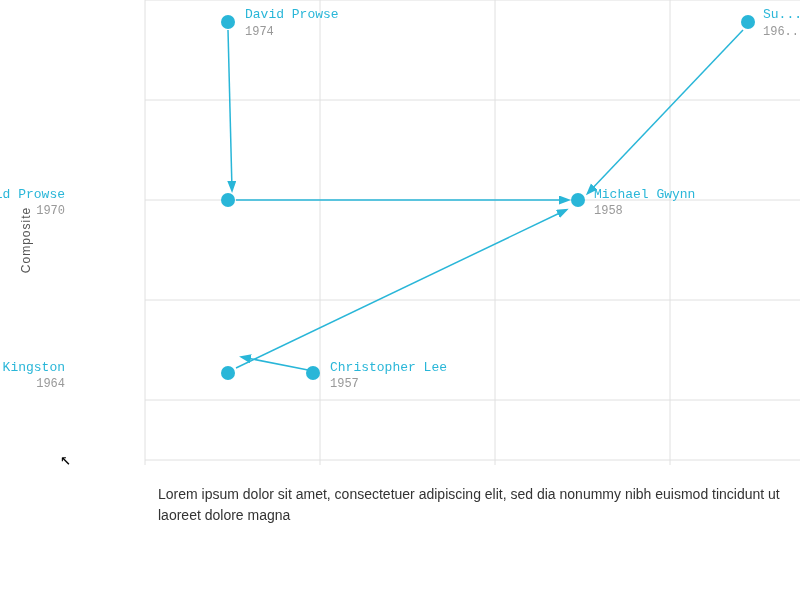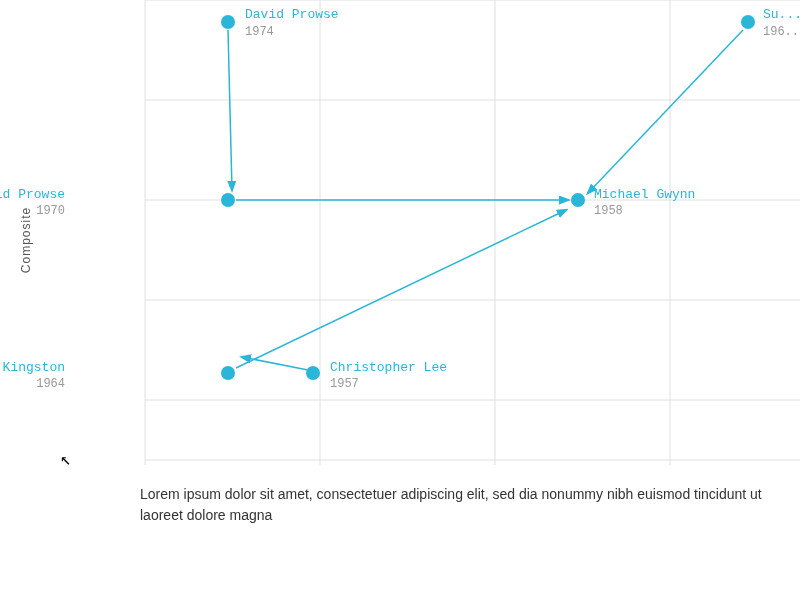--- a/index.html
+++ b/index.html
@@ -34,20 +34,21 @@
       height: 130px;
       background: #ffffff;
       padding: 14px 20px 0 140px;
     }
 
     .lorem-text {
       font-family: Arial, sans-serif;
       font-size: 14px;
       color: #333;
       line-height: 1.5;
+      margin-left: 18px;
     }
 
     .cursor-arrow {
       position: absolute;
       left: 60px;
       top: 448px;
       font-size: 18px;
       color: #000;
       pointer-events: none;
     }

